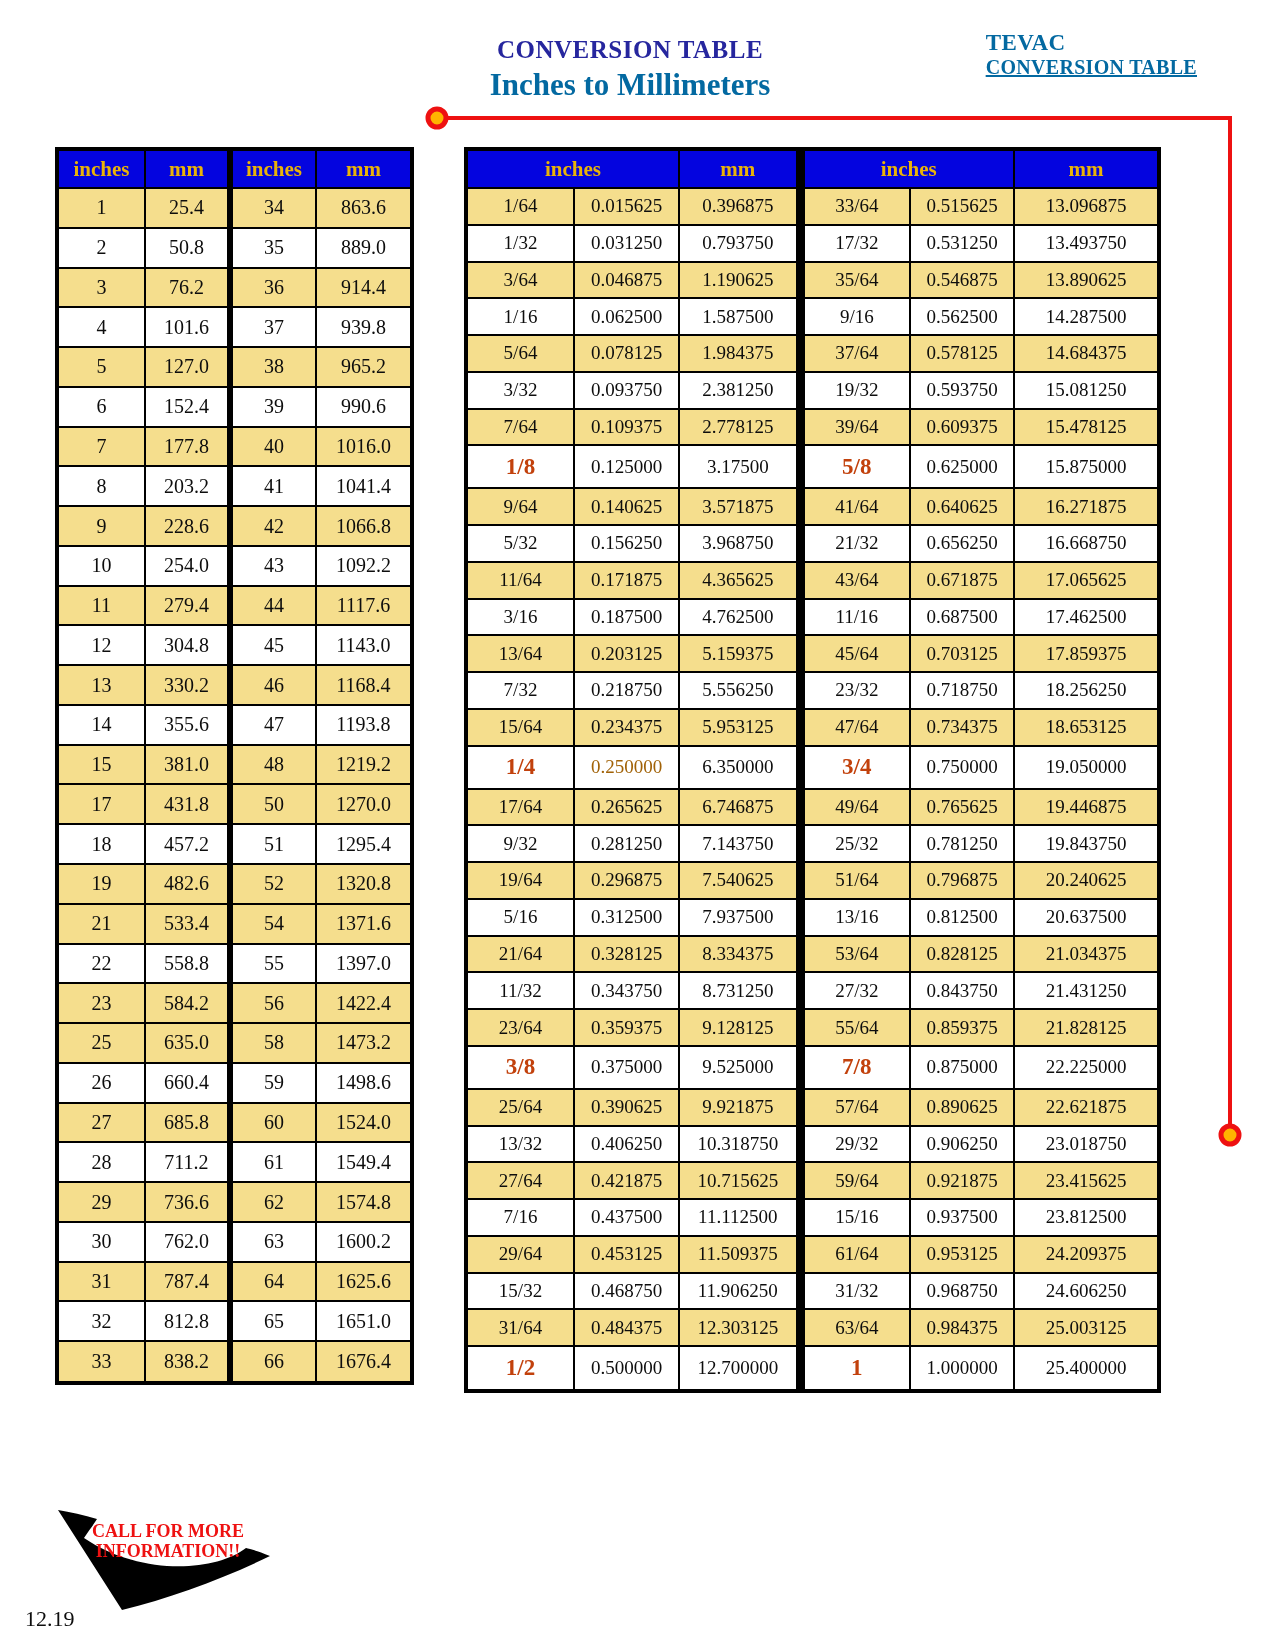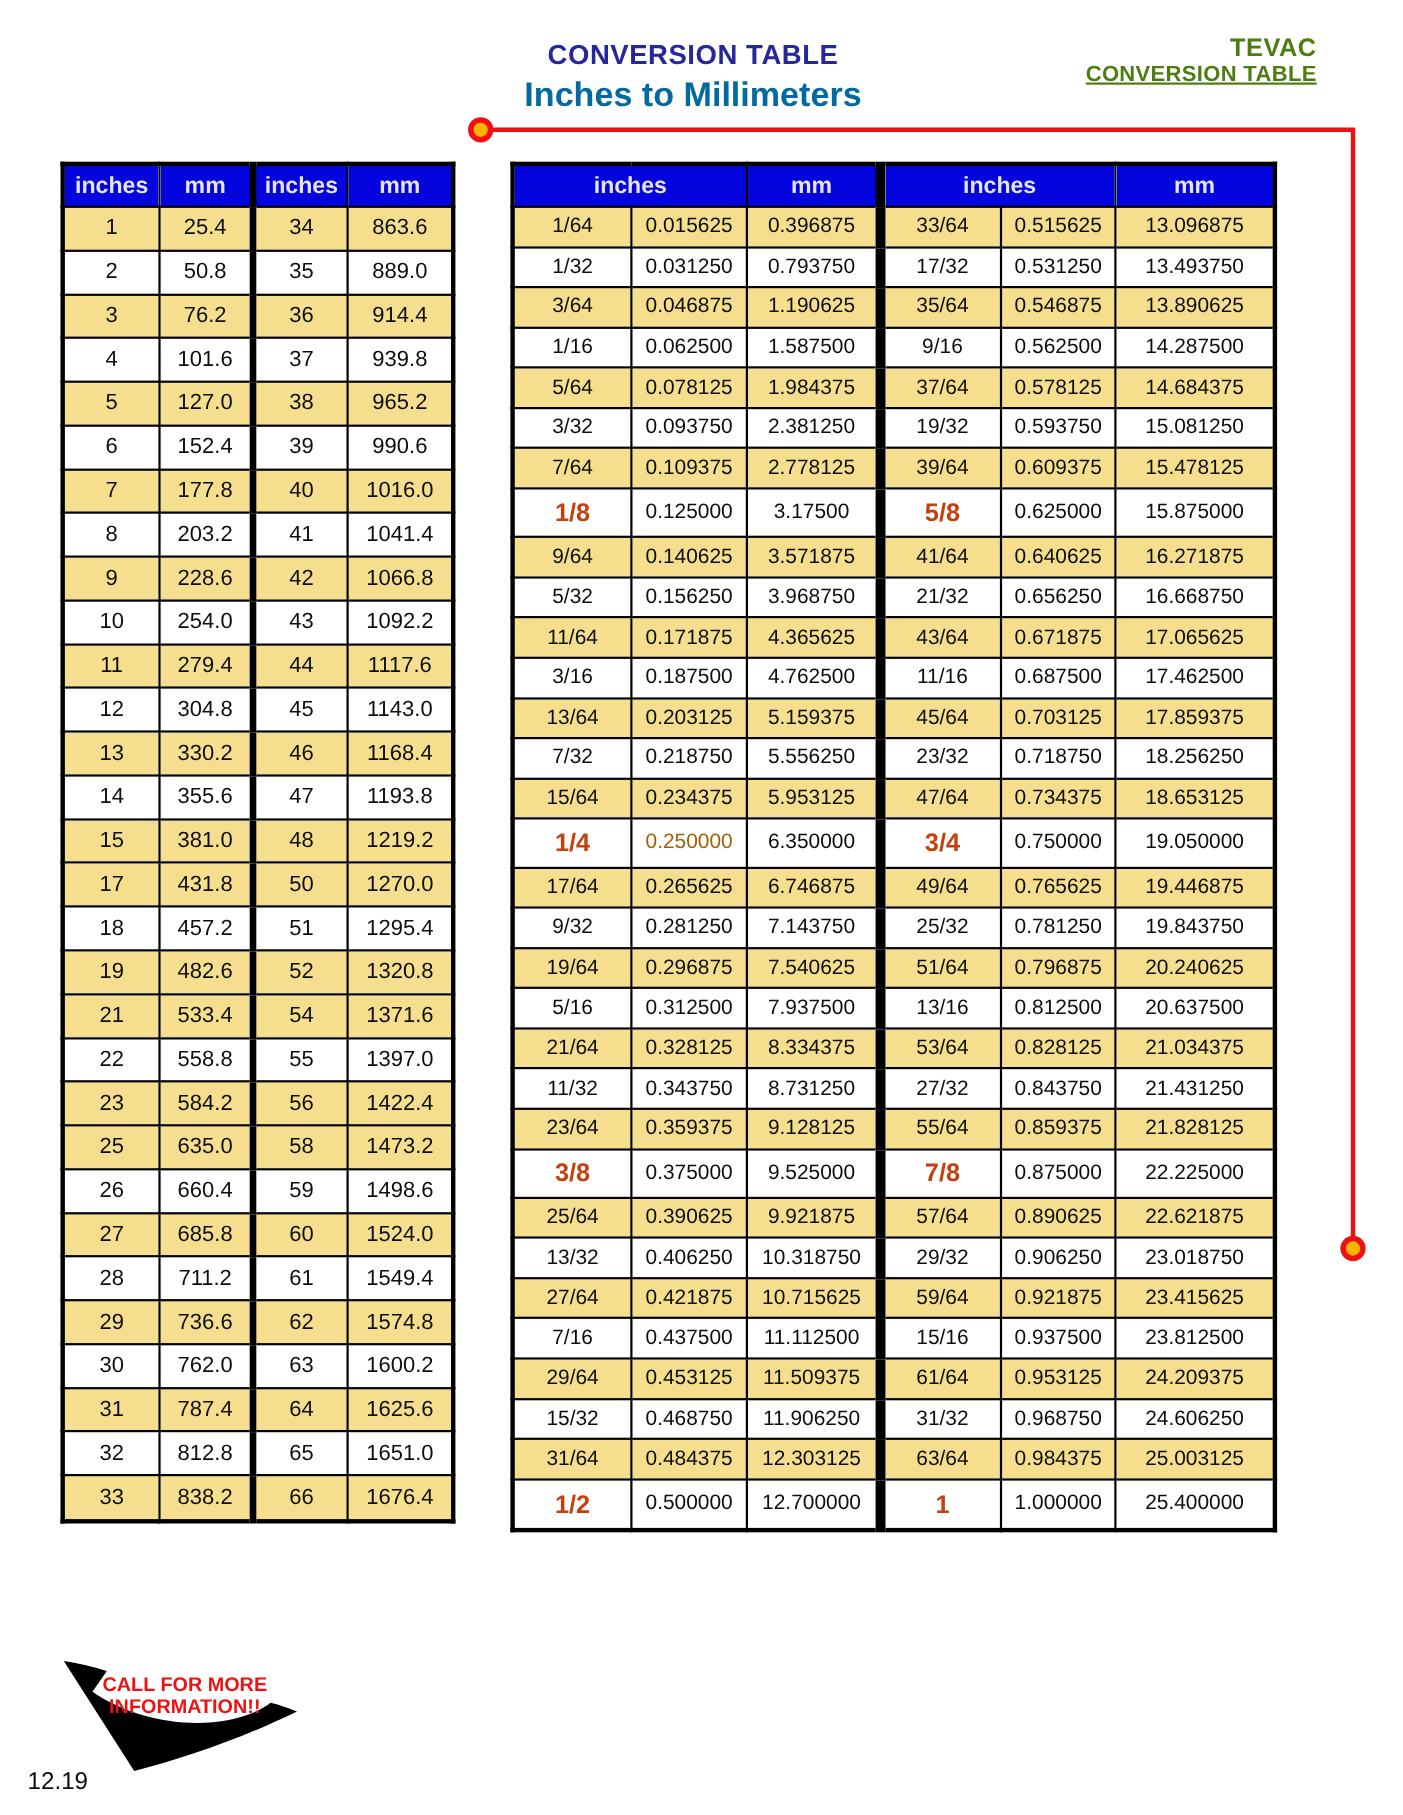--- a/index.html
+++ b/index.html
@@ -1,35 +1,35 @@
 <!DOCTYPE html>
 <html><head>
 <meta charset="utf-8">
 <style>
   html,body { margin:0; padding:0; background:#ffffff; }
   .page {
     position:relative; width:1275px; height:1650px; background:#ffffff;
-    font-family:Liberation Sans, sans-serif; overflow:hidden;
+    font-family:Liberation Serif, serif; overflow:hidden;
   }
   
   .title-block { position:absolute; left:430px; top:36px; width:400px; text-align:center; }
   .title    { font-size:25px; font-weight:bold; color:#26269E; letter-spacing:0.5px; }
   .subtitle { font-size:31px; font-weight:bold; color:#0369a1; margin-top:3px; }
-  .brand-block { position:absolute; right:78px; top:30px; text-align:right; color:#4d7c0f; }
+  .brand-block { position:absolute; right:78px; top:30px; color:#0369a1; }
   .brand     { font-size:23px; font-weight:bold; letter-spacing:0.5px; }
   .brand-sub { font-size:20px; font-weight:bold; text-decoration:underline; letter-spacing:0.3px; }
   
   .connector { position:absolute; left:0; top:0; pointer-events:none; z-index:6; }
   
   table.tbl { position:absolute; border-collapse:collapse; table-layout:fixed; background:#fff;
               border:4px solid #000; }
   .tbl th, .tbl td { border:2px solid #000; text-align:center; vertical-align:middle;
                      padding:0; overflow:hidden; white-space:nowrap; }
   .tbl thead tr { height:39px; }
-  .tbl th { background:#0404DF; color:#e5e5e5; font-weight:bold; font-size:21px; }
+  .tbl th { background:#0404DF; color:#eab308; font-weight:bold; font-size:21px; }
   .tbl-left  { left:55px;  top:147px; width:355px; height:1238px; }
   .tbl-left  td { font-size:20px; color:#0d0d0d; }
   .tbl-right { left:464px; top:147px; width:693px; height:1246px; }
   .tbl-right td { font-size:19px; color:#0d0d0d; }
   tr.ylw td { background:#F5DE8D; }
   tr.wht td { background:#ffffff; }
   td.divL, th.divL { border-left:6px solid #000; }
   td.divR, th.divR { border-left:9px solid #000; }
   td.blue-frac { color:#c2410c; font-weight:bold; font-size:23px; }
   td.blue-dec  { color:#a16207; }

